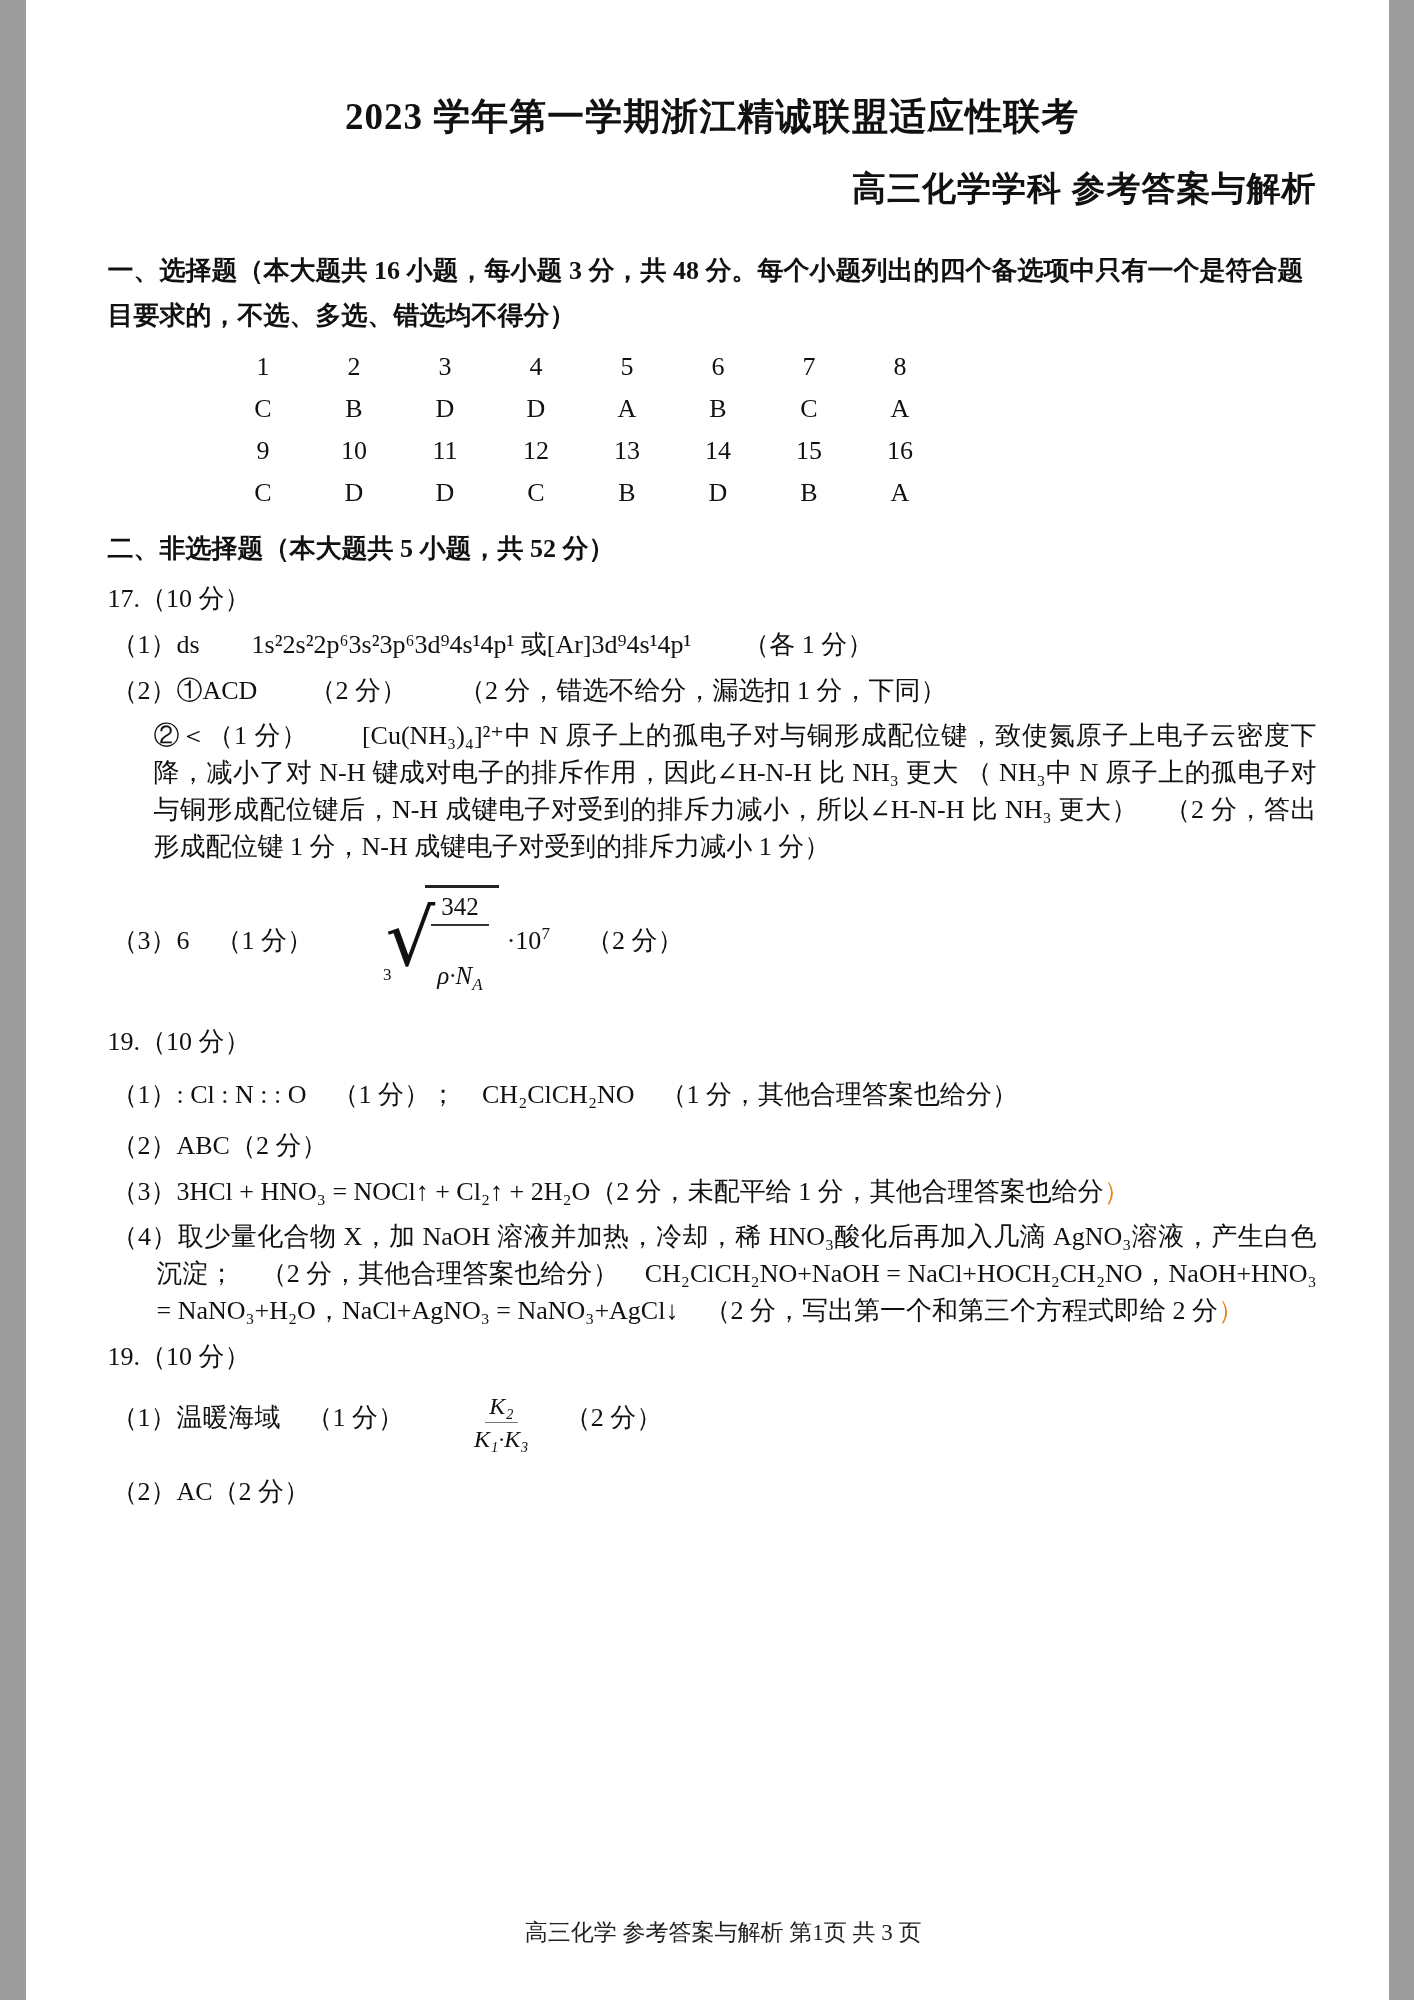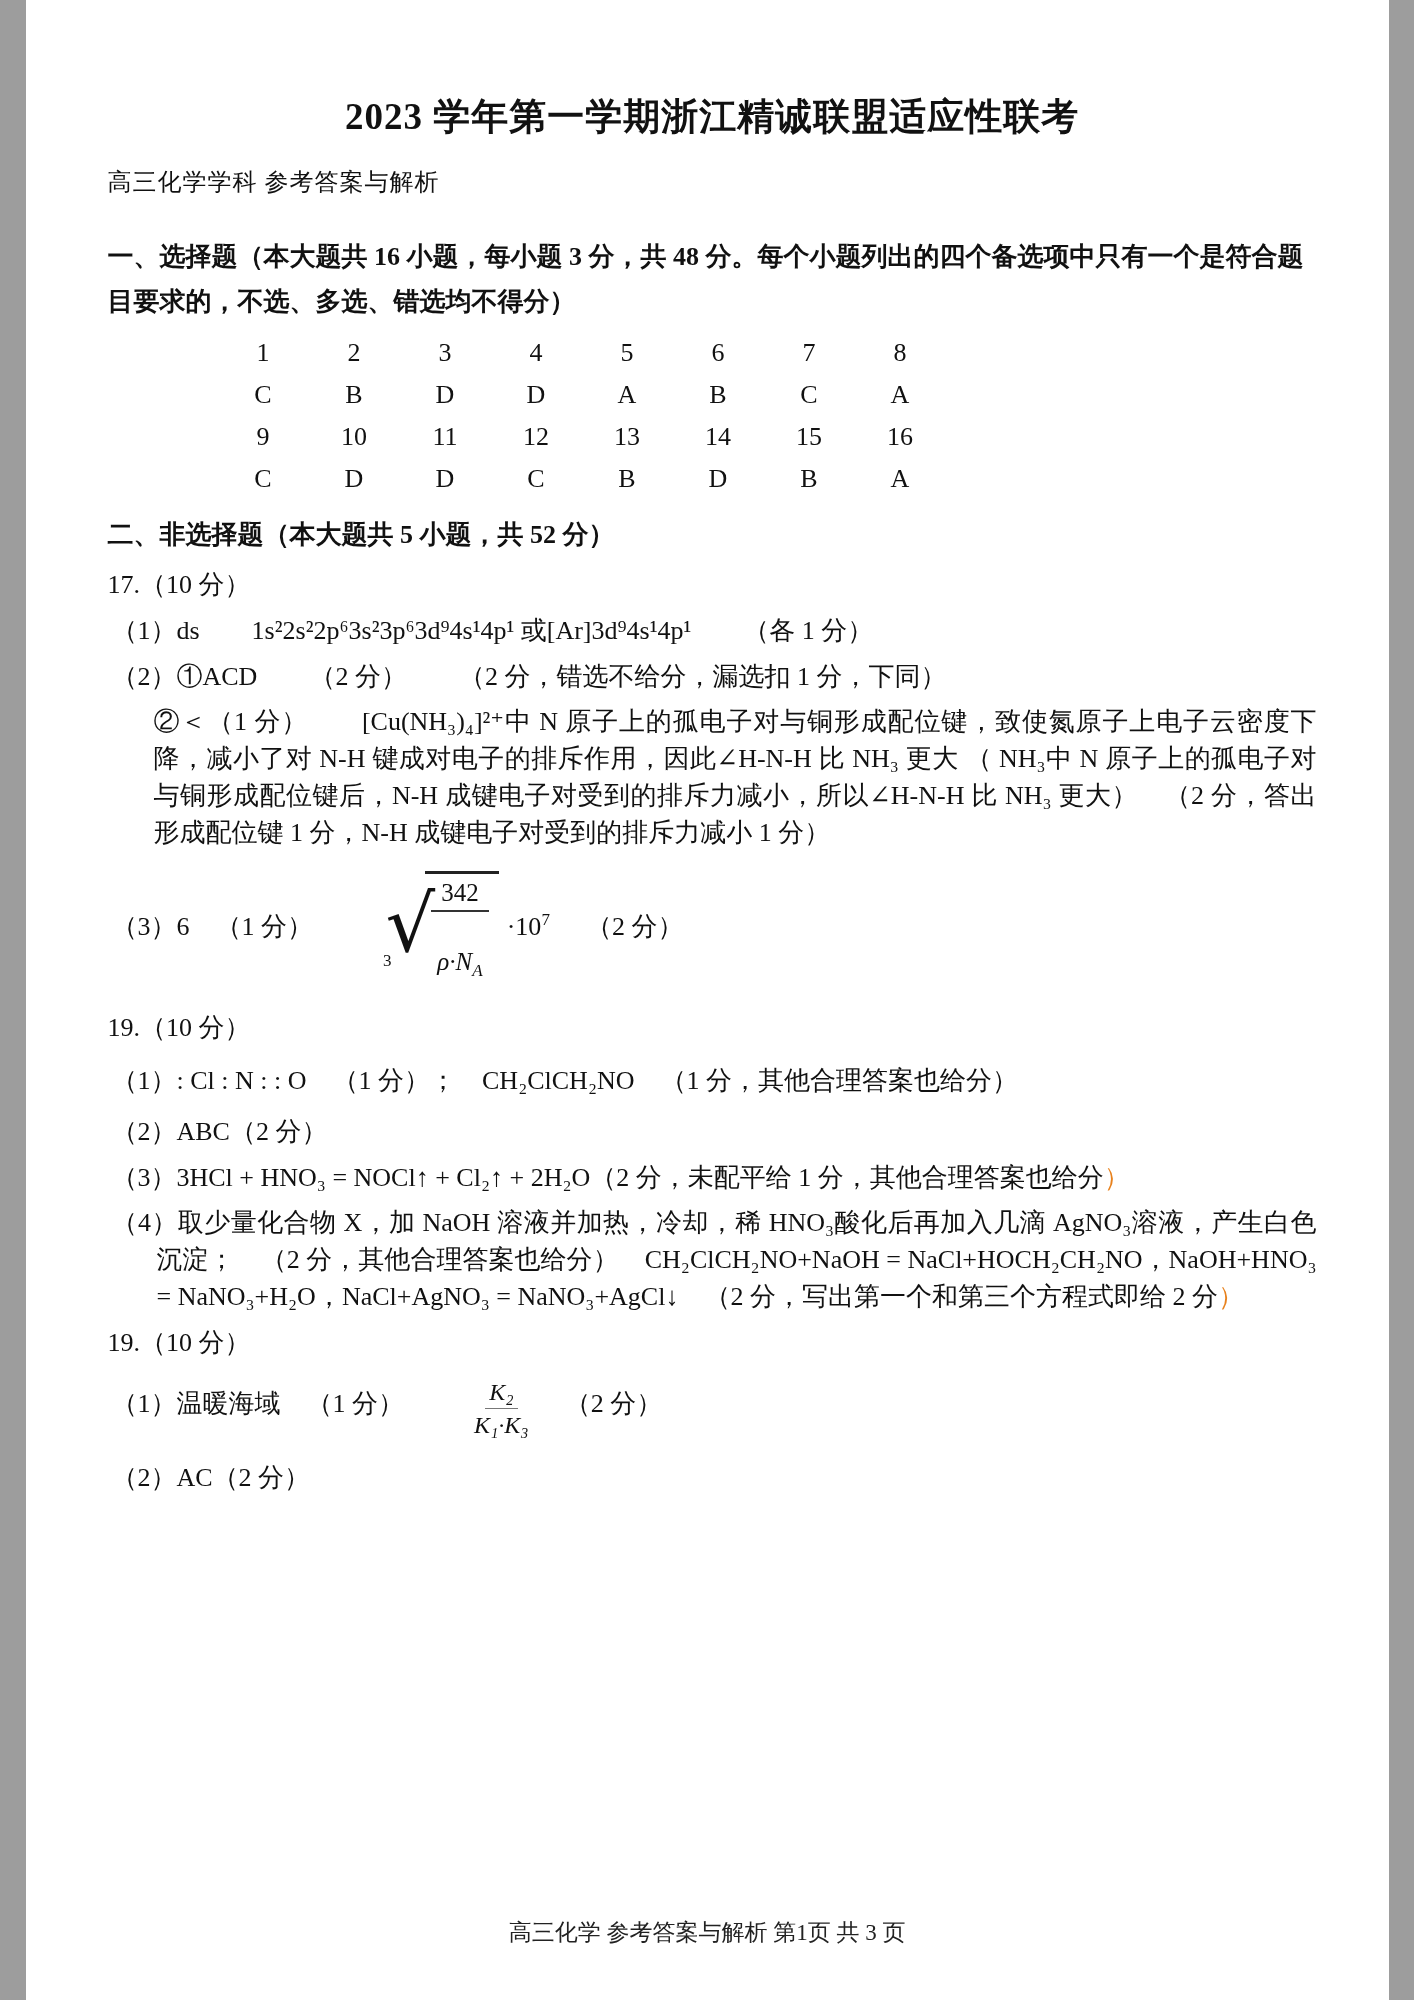--- a/index.html
+++ b/index.html
@@ -8,21 +8,21 @@
     position:relative;color:#111;
     font-family:"Liberation Serif","DejaVu Serif",serif;
     overflow:hidden;
   }
   .content{padding:92px 72px 0 82px;}
   .title{
     margin:0;text-align:center;font-size:37px;font-weight:bold;
     letter-spacing:1px;
   }
   .subtitle{
-    margin:24px 0 0 0;text-align:left;font-size:24px;font-weight:normal;
+    margin:24px 0 0 0;text-align:right;font-size:34px;font-weight:bold;
     letter-spacing:1px;
   }
   .heading{
     margin:36px 0 0 0;font-size:26px;line-height:45px;font-weight:bold;
   }
   .answer-table{
     display:grid;grid-template-columns:repeat(8,91px);
     margin:8px 0 0 110px;font-size:26px;
   }
   .answer-cell{
@@ -53,21 +53,21 @@
   .var{font-style:italic;}
   .mult{margin-left:8px;}
   .mult sup{font-size:17px;}
   sub{font-size:17px;}
   
   .kfrac{display:inline-flex;flex-direction:column;align-items:center;
     font-size:24px;font-style:italic;transform:translateY(6px);}
   .kfrac .num{padding:0 4px 2px 4px;border-bottom:1px solid #777;}
   .kfrac .den{padding-top:3px;}
   .footer{
-    position:absolute;left:0;bottom:52px;width:100%;text-align:center;
+    position:absolute;left:16px;bottom:52px;width:100%;text-align:center;
     font-size:23px;color:#222;
   }
 </style>
 </head>
 <body>
 
 <div class="page">
   <div class="content">
 
     <h1 class="title">2023 学年第一学期浙江精诚联盟适应性联考</h1>

